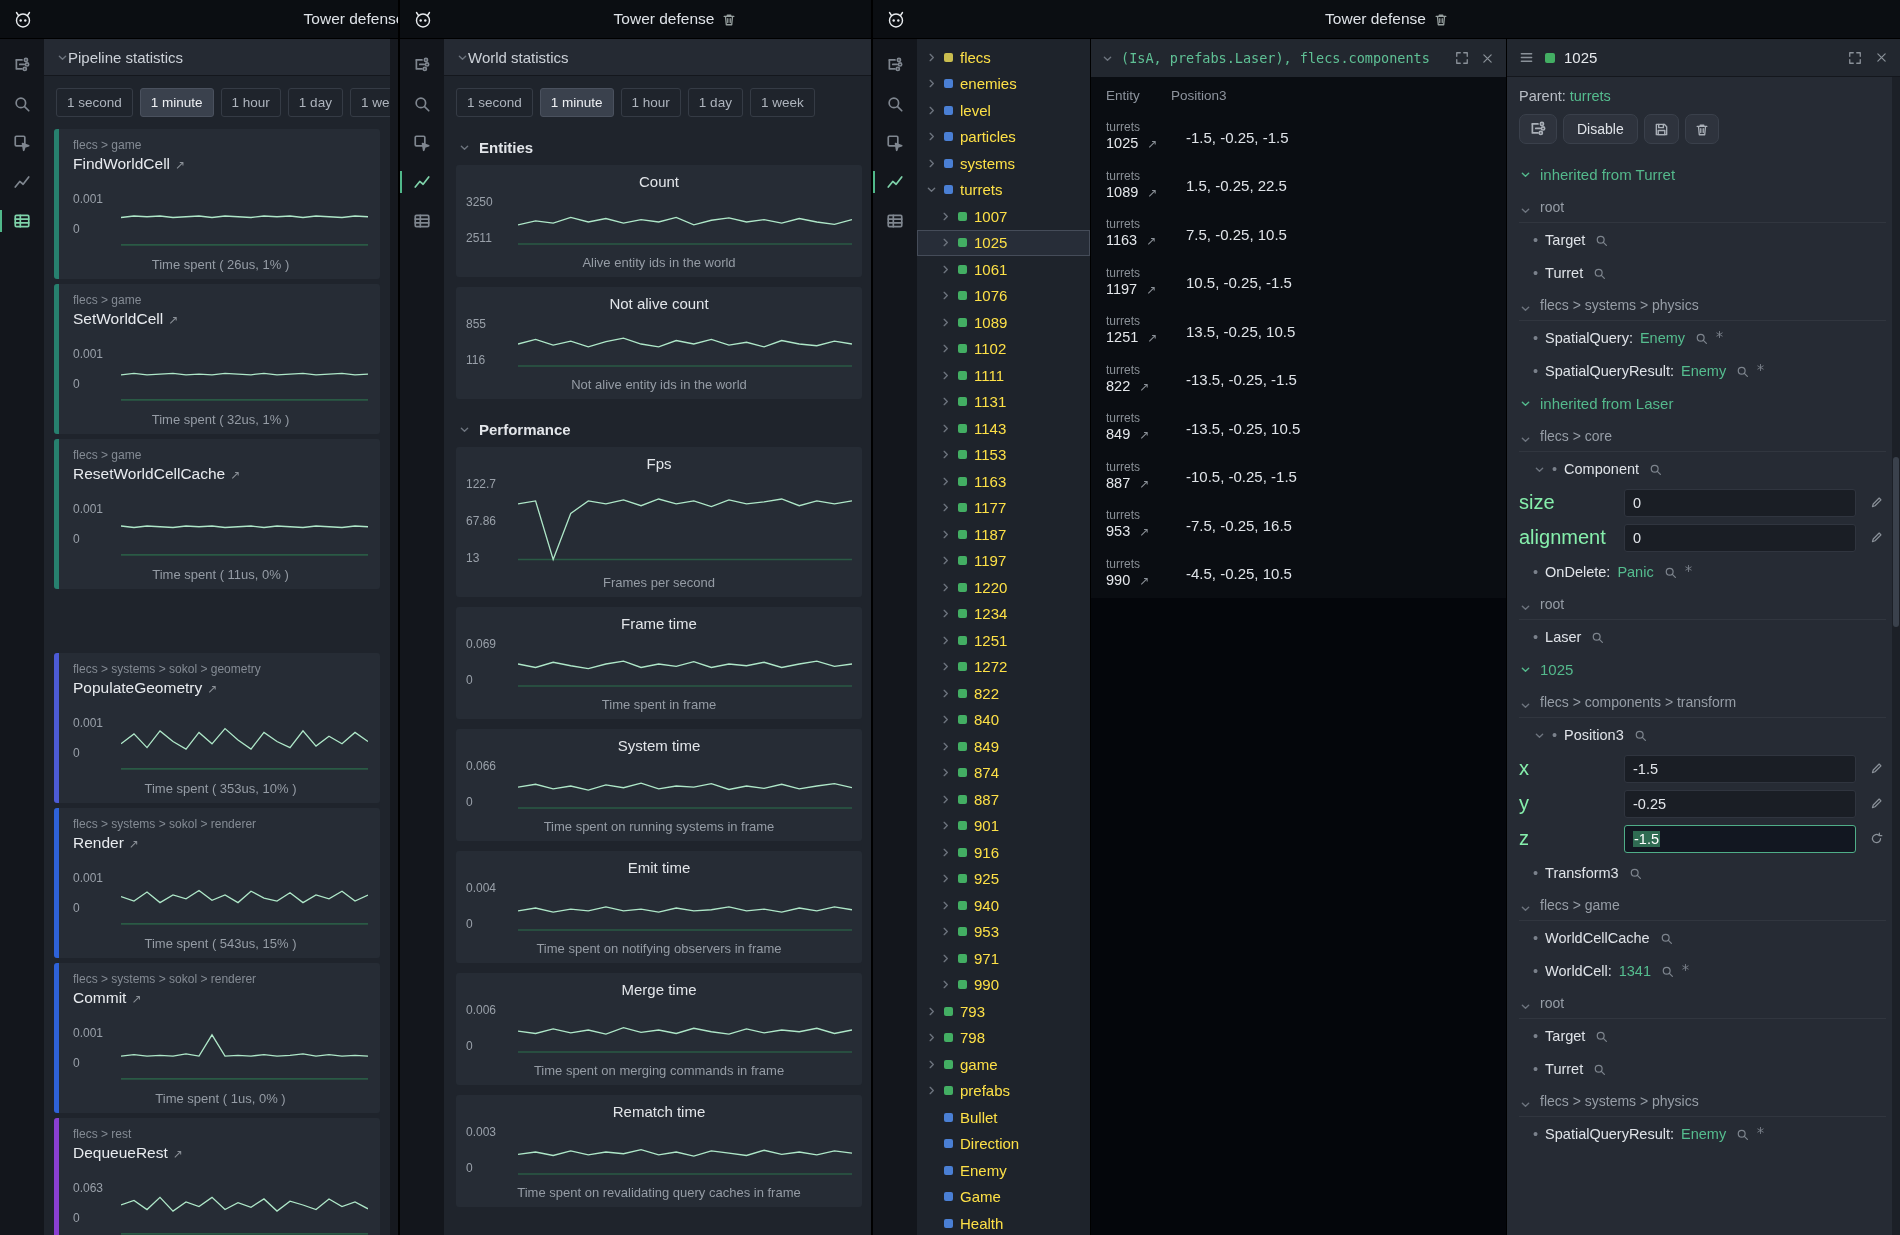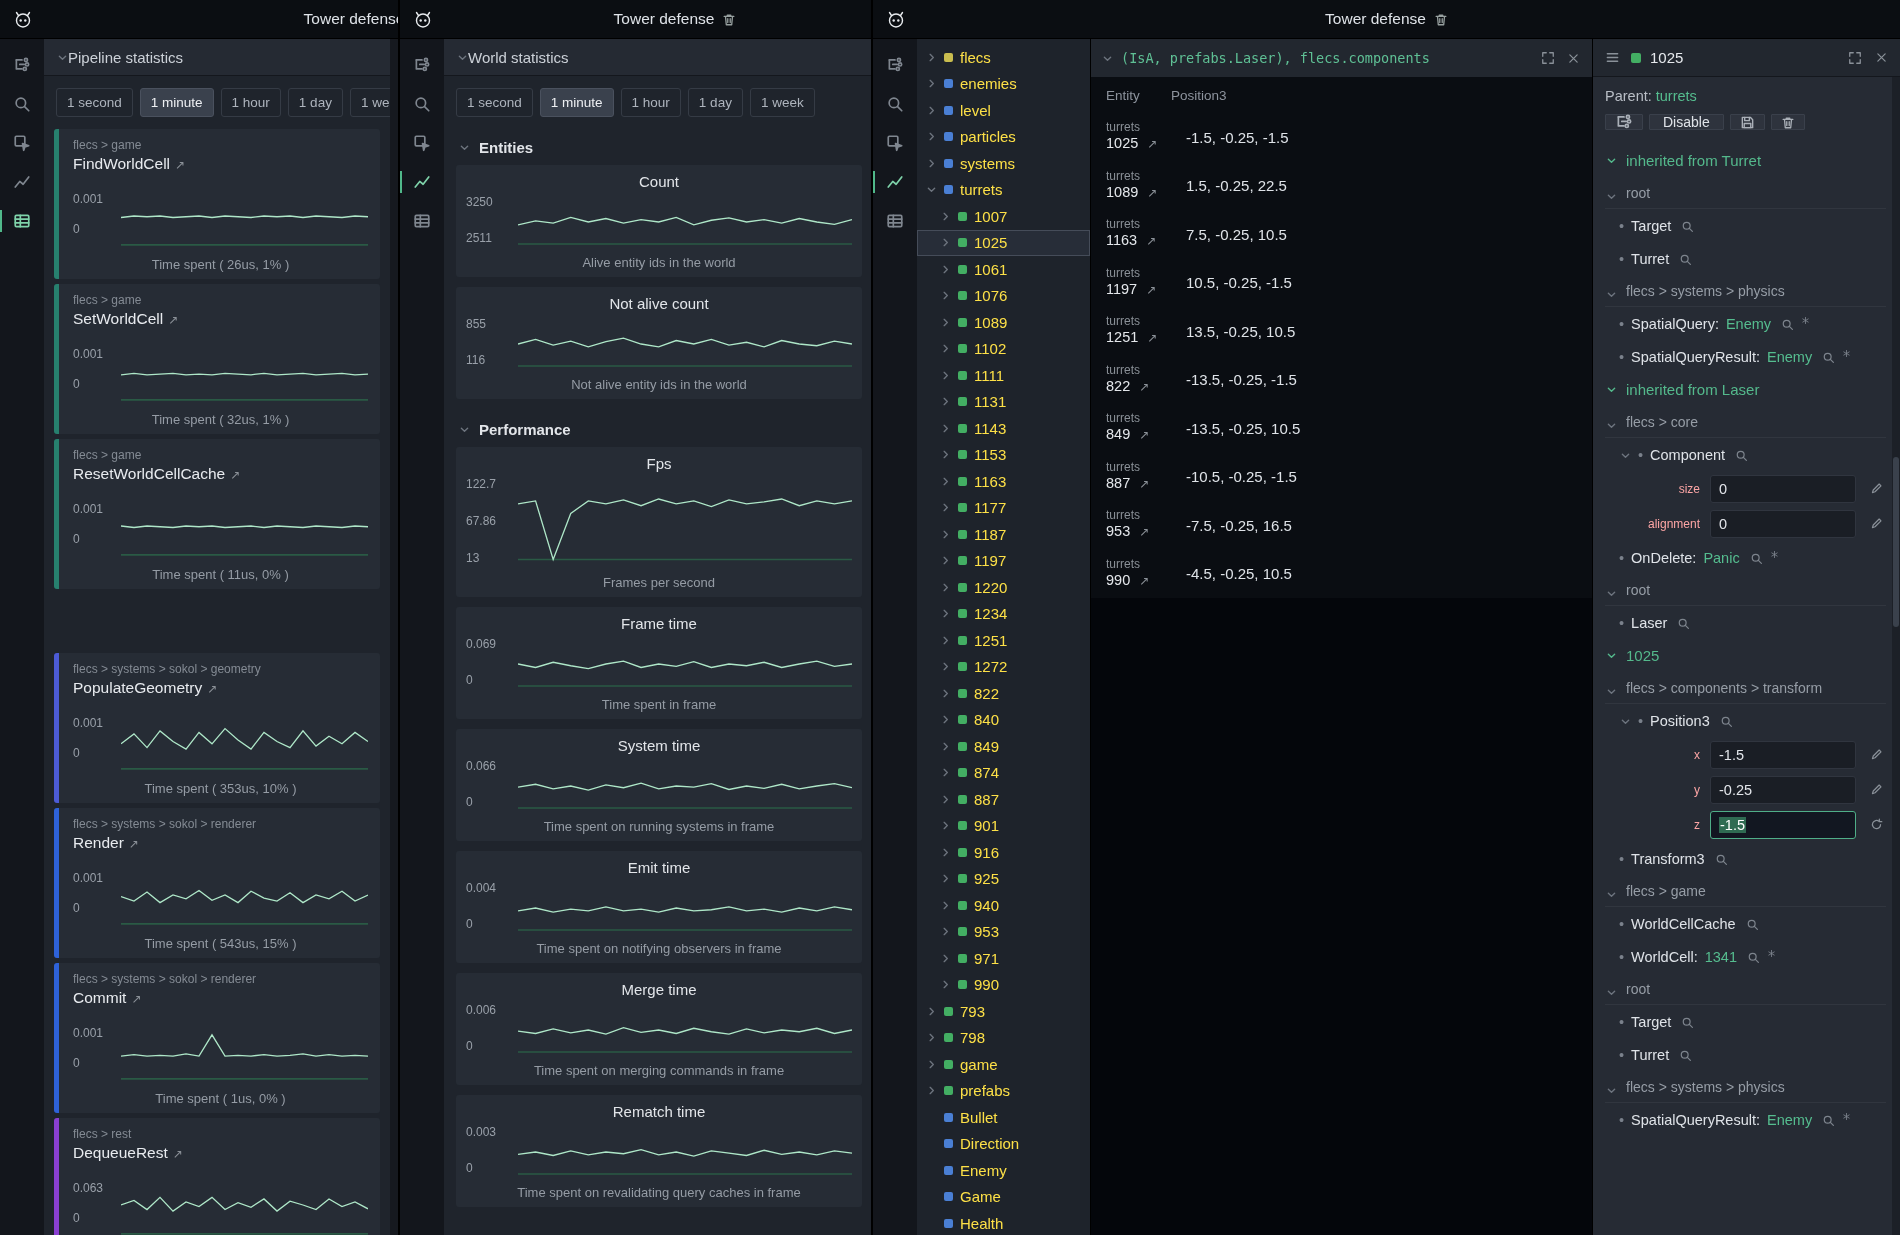--- a/index.html
+++ b/index.html
@@ -44,21 +44,21 @@
   .wchart.large{height:96px}
   .wchart .ylabels{justify-content:space-between;padding:2px 4px 6px 0;width:52px}
   .wcaption{text-align:center;font-size:13px;color:#959ca5;margin-top:4px}
   
   .tree{width:173px;background:#1e232b;overflow:hidden;padding-top:5px;flex:none}
   .trow{height:26.5px;display:flex;align-items:center;gap:7px;padding:0 4px 0 8px;font-size:15px;color:#fde047;cursor:pointer;white-space:nowrap}
   .trow.d1{padding-left:22px}
   .trow.selected{background:#272d38;outline:1px solid #454c59;outline-offset:-1px}
   .sq{width:9px;height:9px;border-radius:2px;flex:none}
   
-  .qpanel{width:503px;background:#04060b;display:flex;flex-direction:column;border-left:1px solid #000;border-right:1px solid #000;flex:none}
+  .qpanel{width:417px;background:#04060b;display:flex;flex-direction:column;border-left:1px solid #000;border-right:1px solid #000;flex:none}
   .qheader{height:38px;background:#22272f;display:flex;align-items:center;padding:0 10px;gap:8px;flex:none}
   .qtext{flex:1;font-family:"DejaVu Sans Mono",monospace;font-size:13.5px;color:#5fc095;white-space:nowrap;overflow:hidden;cursor:text}
   .hicon{color:#8a9199;display:flex;cursor:pointer;flex:none;padding:2px}
   .qtable{background:#0a0d12}
   .qthead{display:flex;height:36px;align-items:center;font-size:13.5px;color:#8d939d}
   .qth-entity{width:80px;padding-left:15px;flex:none}
   .qrow{display:flex;height:48.5px;align-items:center;cursor:pointer}
   .qent{width:80px;padding-left:15px;flex:none;display:flex;flex-direction:column;justify-content:center;gap:1px}
   .qparent{font-size:12px;color:#8a9097;line-height:13px}
   .qid{font-size:14.5px;color:#e4e7eb;line-height:17px;white-space:nowrap}
@@ -66,32 +66,32 @@
   
   .inspector{flex:1;background:#262b34;display:flex;flex-direction:column;overflow:hidden;position:relative}
   .iheader{height:38px;background:#22272f;border-bottom:1px solid #14171d;display:flex;align-items:center;padding:0 10px;gap:9px;flex:none}
   .ih-sq{width:10px;height:10px;background:#43ae63;border-radius:2px;flex:none}
   .ih-id{font-size:15px;color:#e6e9ed}
   .spacer{flex:1}
   .ibody{flex:1;overflow:hidden;padding:8px 14px 0 12px}
   .parentline{font-size:14.5px;color:#b9bec6;margin:3px 0 10px}
   .parentline a{color:#55bd8f;text-decoration:none;cursor:pointer;margin-left:4px}
   .itoolbar{display:flex;gap:6px;margin-bottom:14px}
-  .ibtn{font-family:inherit;background:#2e333d;border:1px solid #3a404b;color:#dfe3e8;font-size:14px;border-radius:1px;height:16px;display:flex;align-items:center;padding:0 13px;gap:6px;cursor:pointer}
+  .ibtn{font-family:inherit;background:#2e333d;border:1px solid #3a404b;color:#dfe3e8;font-size:14px;border-radius:7px;height:30px;display:flex;align-items:center;padding:0 13px;gap:6px;cursor:pointer}
   .ibtn.icon{padding:0 9px;color:#aab0b8}
   .isec-h{display:flex;gap:9px;align-items:center;color:#54b98c;font-size:15px;padding:8px 0;cursor:pointer}
   .isec-h .chev{color:#54b98c}
   .igroup-h{display:flex;gap:9px;align-items:flex-end;color:#969da6;font-size:14px;padding:8px 0 7px;border-bottom:1px solid #31363f;cursor:pointer}
   .irow{display:flex;align-items:center;gap:7px;padding:9px 0 8px 14px;font-size:14.5px;color:#dfe3e8;cursor:pointer}
   .irow .bullet{color:#7a818b}
   .irow .val{color:#55bd8f}
   .mag{color:#7d848d;display:inline-flex;margin-left:3px}
   .star{color:#7d848d;display:inline-flex;position:relative;top:-4px}
   .ifield{display:flex;align-items:center;gap:10px;padding:3.5px 0}
-  .flabel{width:95px;text-align:right;font-size:12px;color:#fca5a5;flex:none}
+  .flabel{width:95px;text-align:left;font-size:20px;color:#86efac;flex:none}
   .finput{flex:1;height:28px;background:#1a1e25;border:1px solid #30353f;border-radius:3px;display:flex;align-items:center;padding:0 8px;font-size:14.5px;color:#e2e5ea;cursor:text}
   .finput.editing{border-color:#4fae88;background:#121den}
   .finput.editing{background:#121721}
   .finput .sel{background:#2f6b52;color:#fff;padding:0 1px}
   .pencil{color:#8a9199;display:inline-flex;width:20px;justify-content:center;cursor:pointer;flex:none}
   .iscroll{position:absolute;right:0;top:38px;bottom:0;width:8px;background:#1c2027}
   .ithumb{position:absolute;right:1px;width:6px;top:380px;height:170px;background:#3a414c;border-radius:3px}
 </style>
 </head>
 <body>

